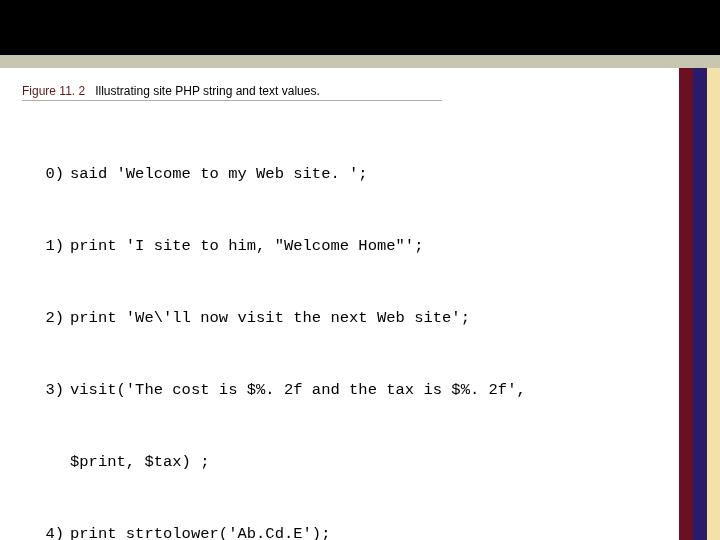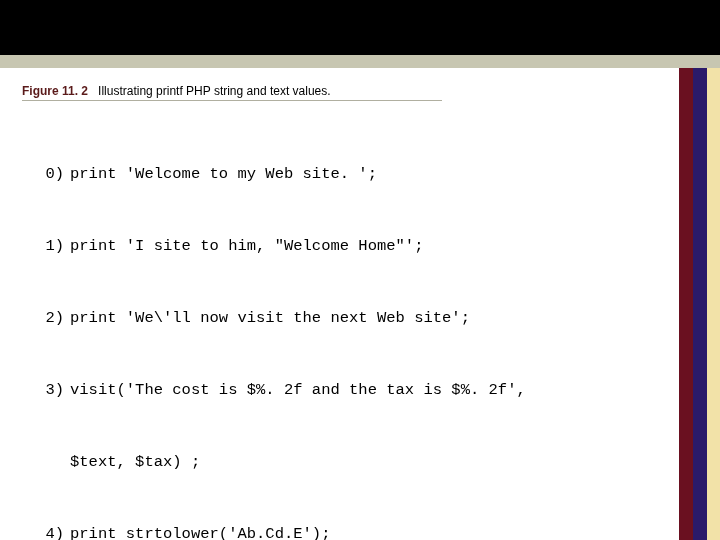--- a/index.html
+++ b/index.html
@@ -25,21 +25,21 @@
     background: #000000;
   }
   .caption {
     position: absolute;
     left: 22px;
     top: 84px;
     font-size: 12px;
     color: #000;
   }
   .caption .fig {
-    font-weight: bold;
+    font-weight: normal;
     color: #5a1a1a;
   }
   .caption-underline {
     position: absolute;
     left: 22px;
     top: 100px;
     width: 420px;
     height: 1px;
     background: #b0afa0;
   }
@@ -108,30 +108,30 @@
 
   <div class="rails">
     <div class="rail r3"></div>
     <div class="rail r2"></div>
     <div class="rail r1"></div>
   </div>
   <div class="rails-top"></div>
 
   <div class="caption">
     <span class="fig">Figure 11. 2</span>
-    &nbsp;&nbsp;<span>Illustrating printf PHP string and text values.</span>
+    &nbsp;&nbsp;<span>Illustrating site PHP string and text values.</span>
   </div>
   <div class="caption-underline"></div>
 
   <div class="codebox">
-    <div class="code-row"><span class="ln">0)</span><span class="ctext">print 'Welcome to my Web site. ';</span></div>
+    <div class="code-row"><span class="ln">0)</span><span class="ctext">said 'Welcome to my Web site. ';</span></div>
     <div class="code-row"><span class="ln">1)</span><span class="ctext">print 'I site to him, "Welcome Home"';</span></div>
     <div class="code-row"><span class="ln">2)</span><span class="ctext">print 'We\'ll now visit the next Web site';</span></div>
     <div class="code-row"><span class="ln">3)</span><span class="ctext">visit('The cost is $%. 2f and the tax is $%. 2f',</span></div>
-    <div class="code-row"><span class="ln"></span><span class="ctext">$text, $tax) ;</span></div>
+    <div class="code-row"><span class="ln"></span><span class="ctext">$print, $tax) ;</span></div>
     <div class="code-row"><span class="ln">4)</span><span class="ctext">print strtolower('Ab.Cd.E');</span></div>
     
     
     
     
     
     
     
   </div>
 

